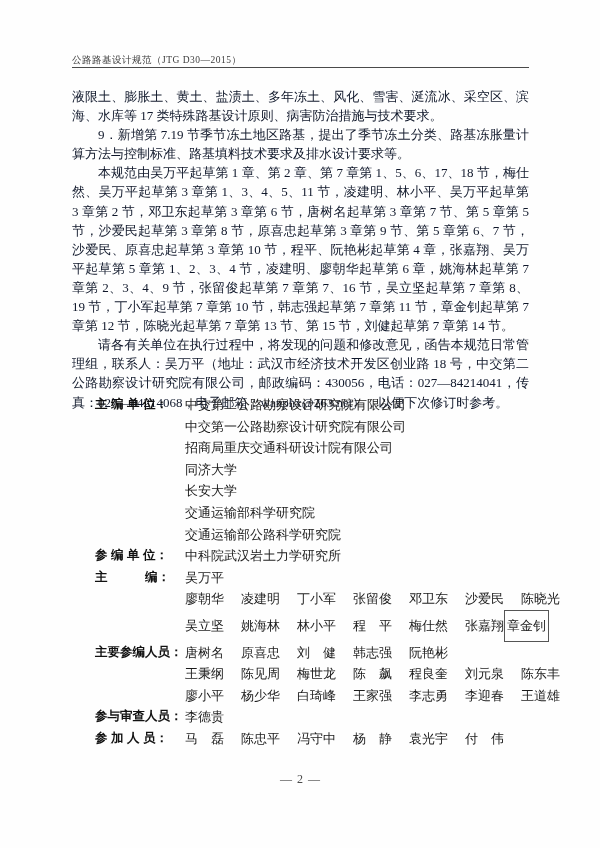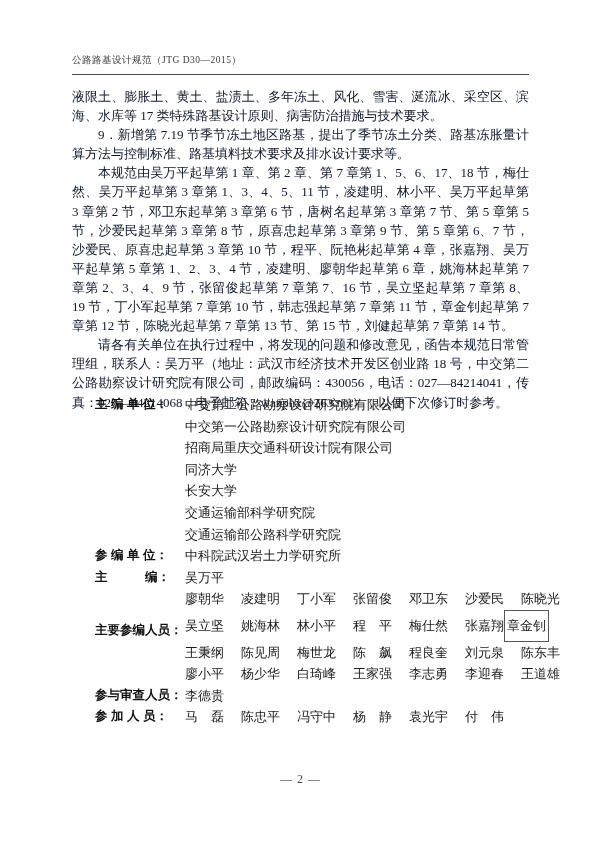--- a/index.html
+++ b/index.html
@@ -13,21 +13,20 @@
   }
   .page { position: absolute; inset: 0; background: #fefefe; }
 
   
   .running-header {
     position: absolute;
     left: 72px; top: 54px; width: 457px;
     font-size: 9.5px;
     letter-spacing: 0.5px;
     color: #3d3d3d;
-    padding-bottom: 7px;
     border-bottom: 1px solid #4a4a4a;
   }
 
   
   .body-text {
     position: absolute;
     left: 72px; top: 87px; width: 457px;
     font-size: 13px;
     line-height: 19.1px;
     text-align: justify;
@@ -113,20 +112,21 @@
     <div class="cred-row">
       <span class="cred-label">主　　　编：</span>
       <span class="cred-value">吴万平</span>
     </div>
 
     <div class="cred-row">
       <span class="cred-label">主要参编人员：</span>
       <span class="cred-value">
         <span class="name-row"><span class="name">廖朝华</span><span class="name">凌建明</span><span class="name">丁小军</span><span class="name">张留俊</span><span class="name">邓卫东</span><span class="name">沙爱民</span><span class="name">陈晓光</span></span>
         <span class="name-row"><span><span class="name">吴立坚</span><span class="name">姚海林</span><span class="name">林小平</span><span class="name">程　平</span><span class="name">梅仕然</span><span class="name">张嘉翔</span></span><span class="boxed-name">章金钊</span></span>
+        <span class="name-row"><span class="name">唐树名</span><span class="name">原喜忠</span><span class="name">刘　健</span><span class="name">韩志强</span><span class="name">阮艳彬</span></span>
       </span>
     </div>
 
     <div class="cred-row">
       <span class="cred-label">参与审查人员：</span>
       <span class="cred-value">
         <span class="name-row"><span class="name">王秉纲</span><span class="name">陈见周</span><span class="name">梅世龙</span><span class="name">陈　飙</span><span class="name">程良奎</span><span class="name">刘元泉</span><span class="name">陈东丰</span></span>
         <span class="name-row"><span class="name">廖小平</span><span class="name">杨少华</span><span class="name">白琦峰</span><span class="name">王家强</span><span class="name">李志勇</span><span class="name">李迎春</span><span class="name">王道雄</span></span>
         <span class="name-row"><span class="name">李德贵</span></span>
       </span>

